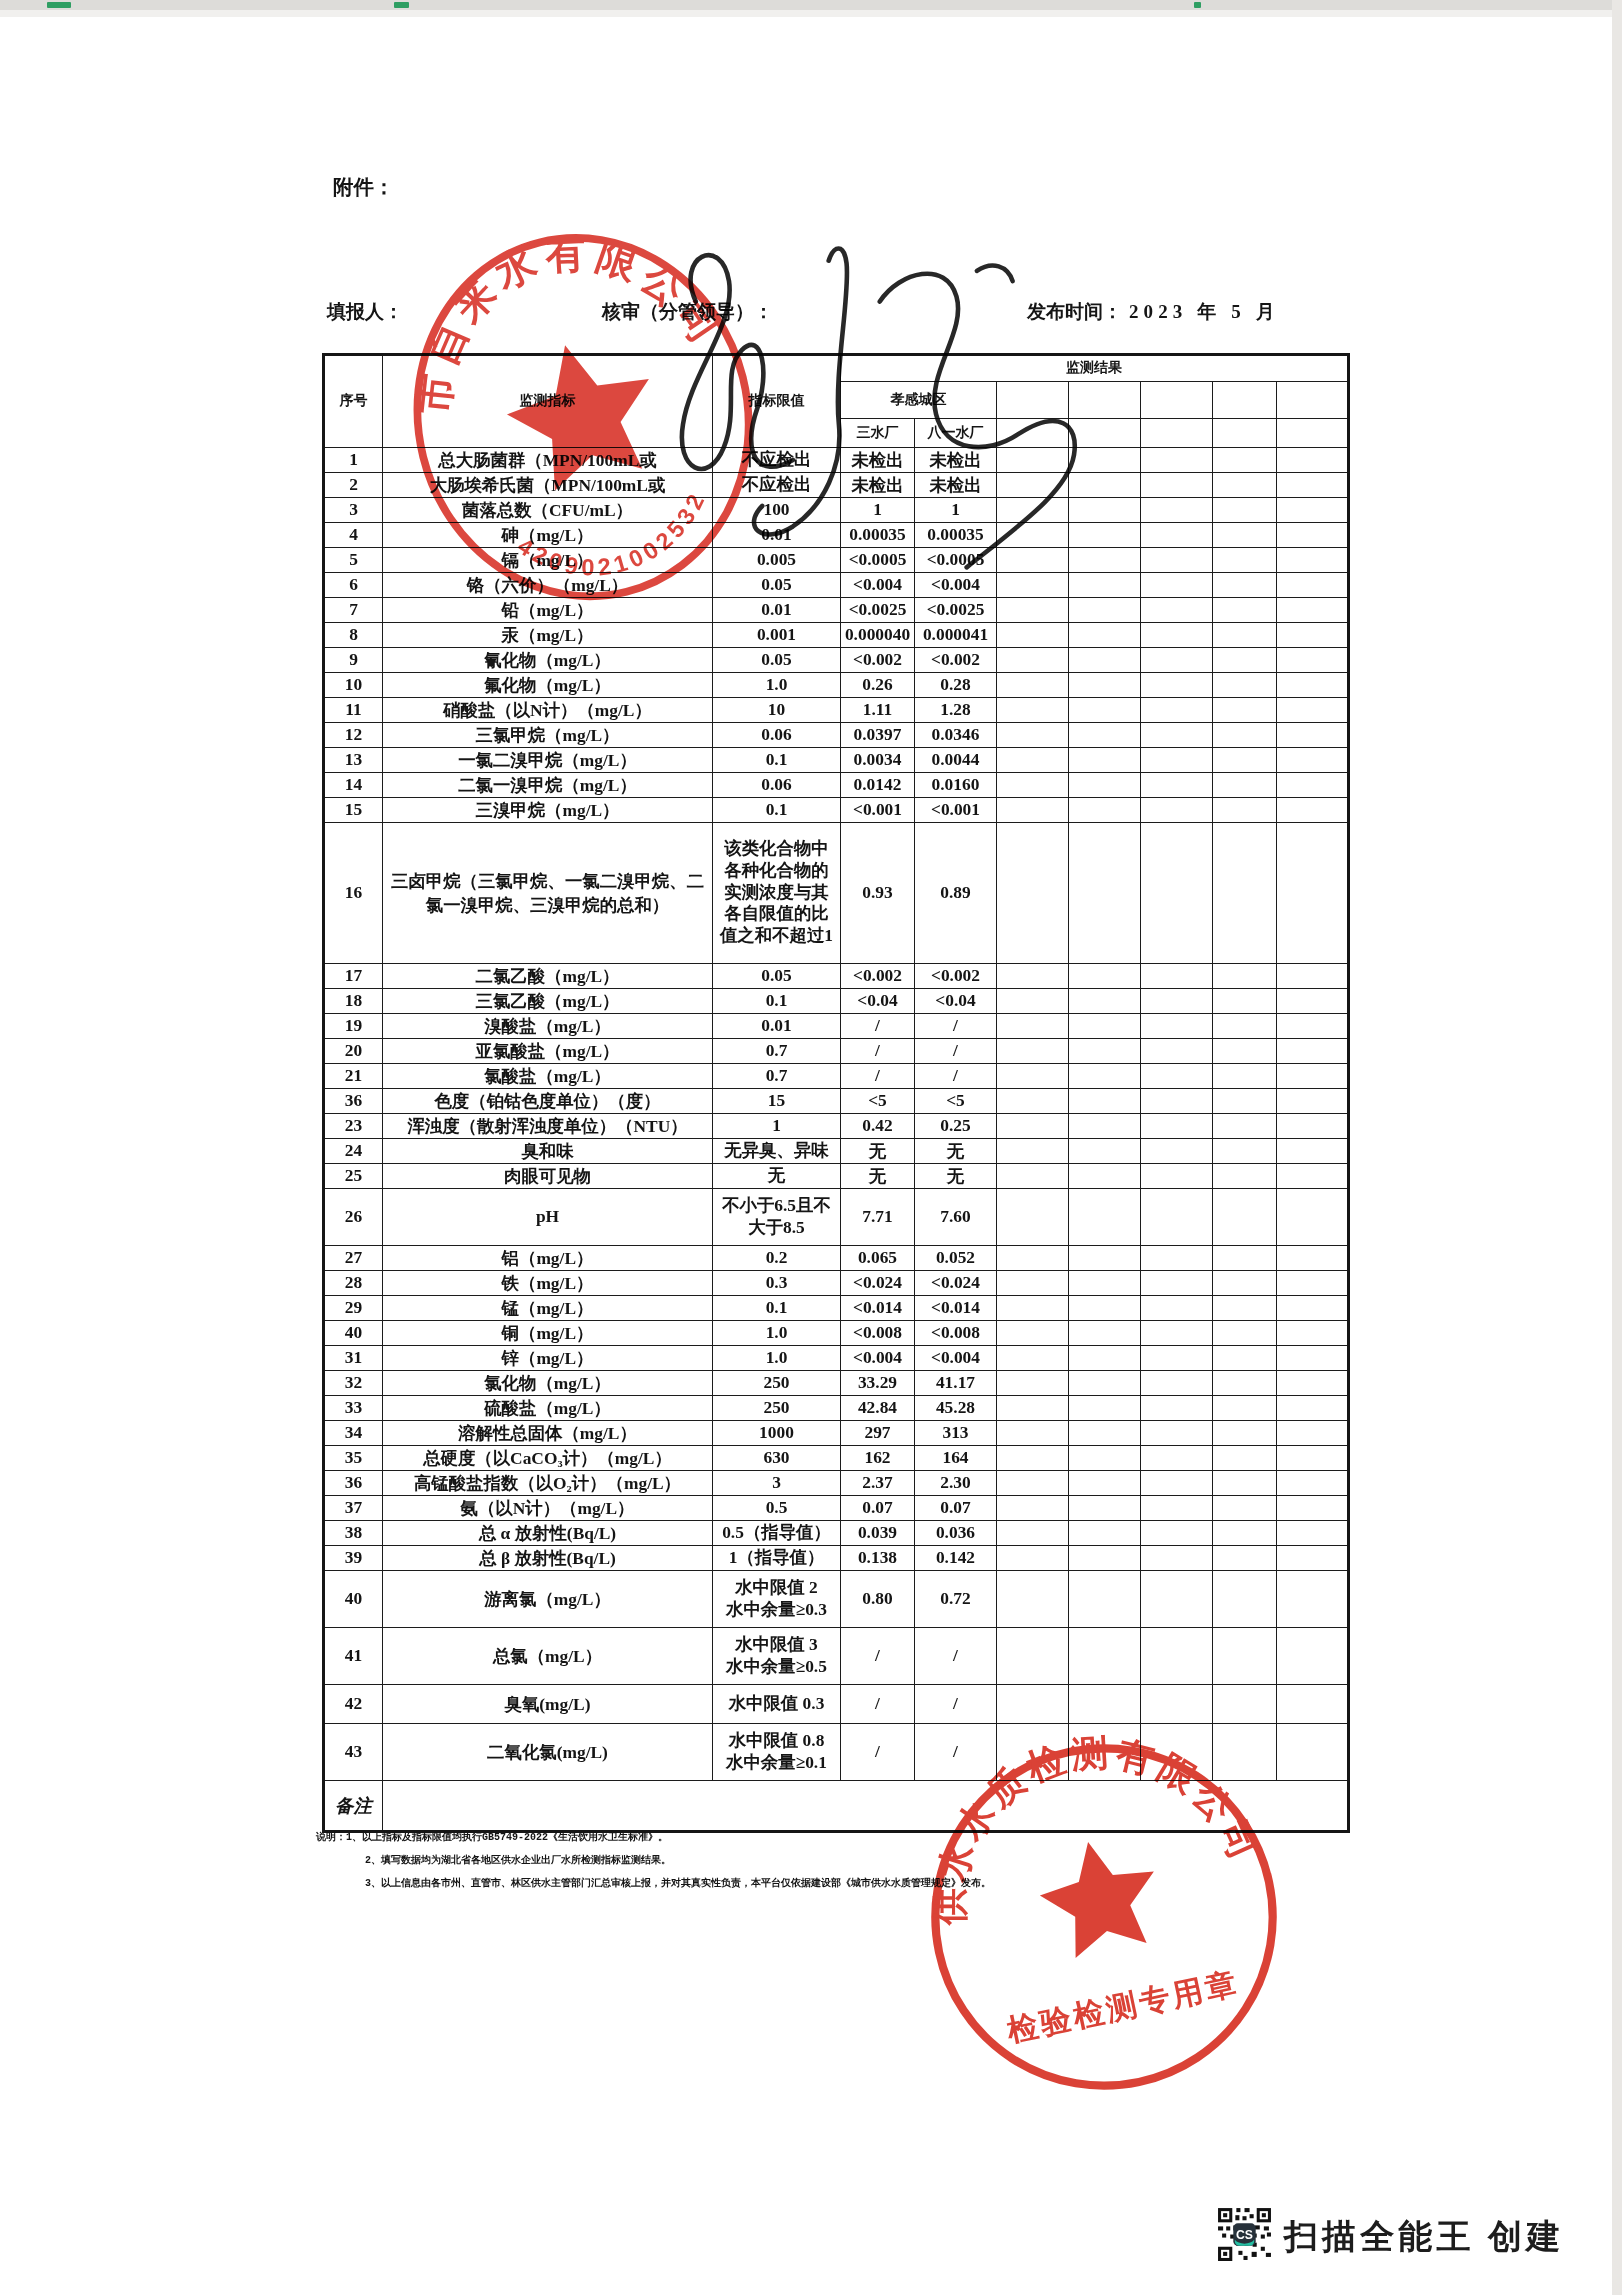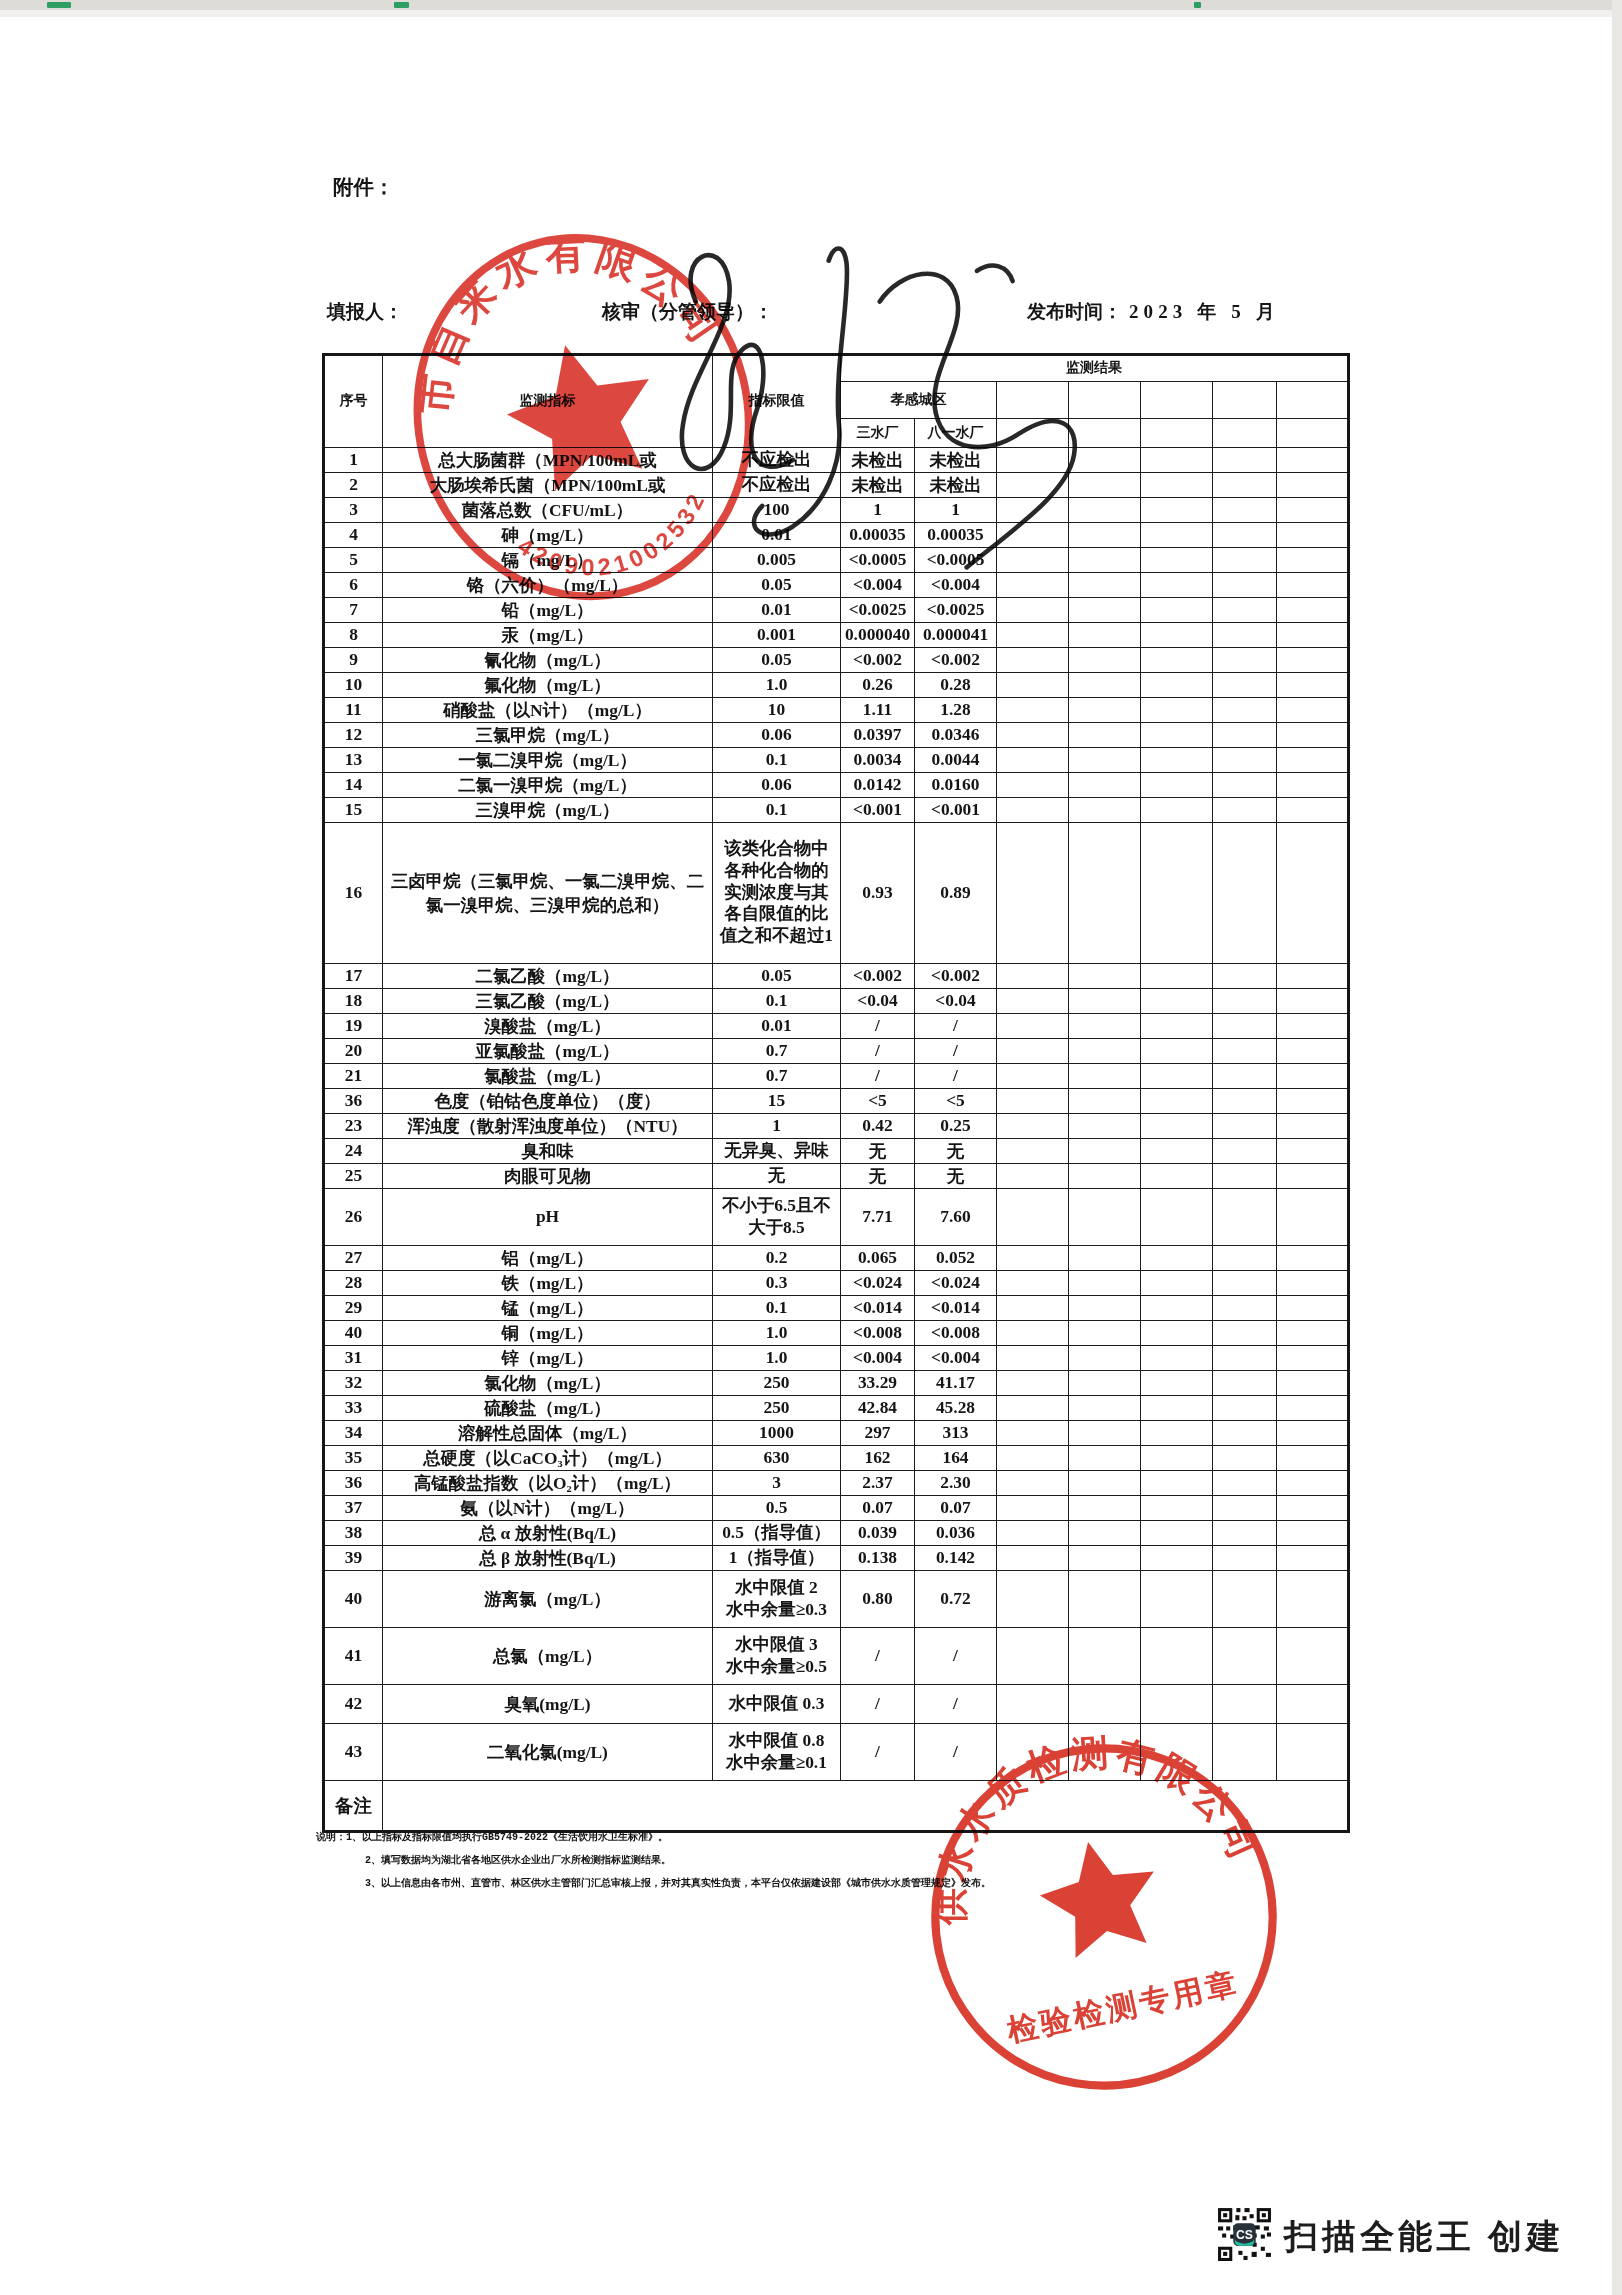--- a/index.html
+++ b/index.html
@@ -31,21 +31,21 @@
   td.c-name{text-align:left;padding-left:7.2px;font-size:18px;}
   td.c-limit{white-space:pre-line;line-height:1.25;font-size:17px;}
   tr.rdata{height:24.5px;}
   tr.rx16{height:141px;}
   tr.rx26{height:57px;}
   tr.rx40{height:57px;}
   tr.rx42{height:39px;}
   thead tr.h1{height:26.6px;}
   thead tr.h2{height:37px;}
   thead tr.h3{height:29px;}
-  tr.remark{height:51px;}
+  tr.remark{height:51px;font-style:italic;}
   tr.remark td{font-size:18.4px;font-weight:700;}
 
   
   .notes{position:absolute;left:316px;top:1826px;width:1237px;font-size:10px;font-weight:700;line-height:23px;font-family:Liberation Mono, monospace;}
   .notes .note-line{display:flex;}
   .notes .lbl{white-space:nowrap;}
 
   
   .overlay{position:absolute;mix-blend-mode:multiply;}
   .wm-text{position:absolute;left:1284px;top:2214px;font-size:34px;font-weight:600;letter-spacing:4.1px;

